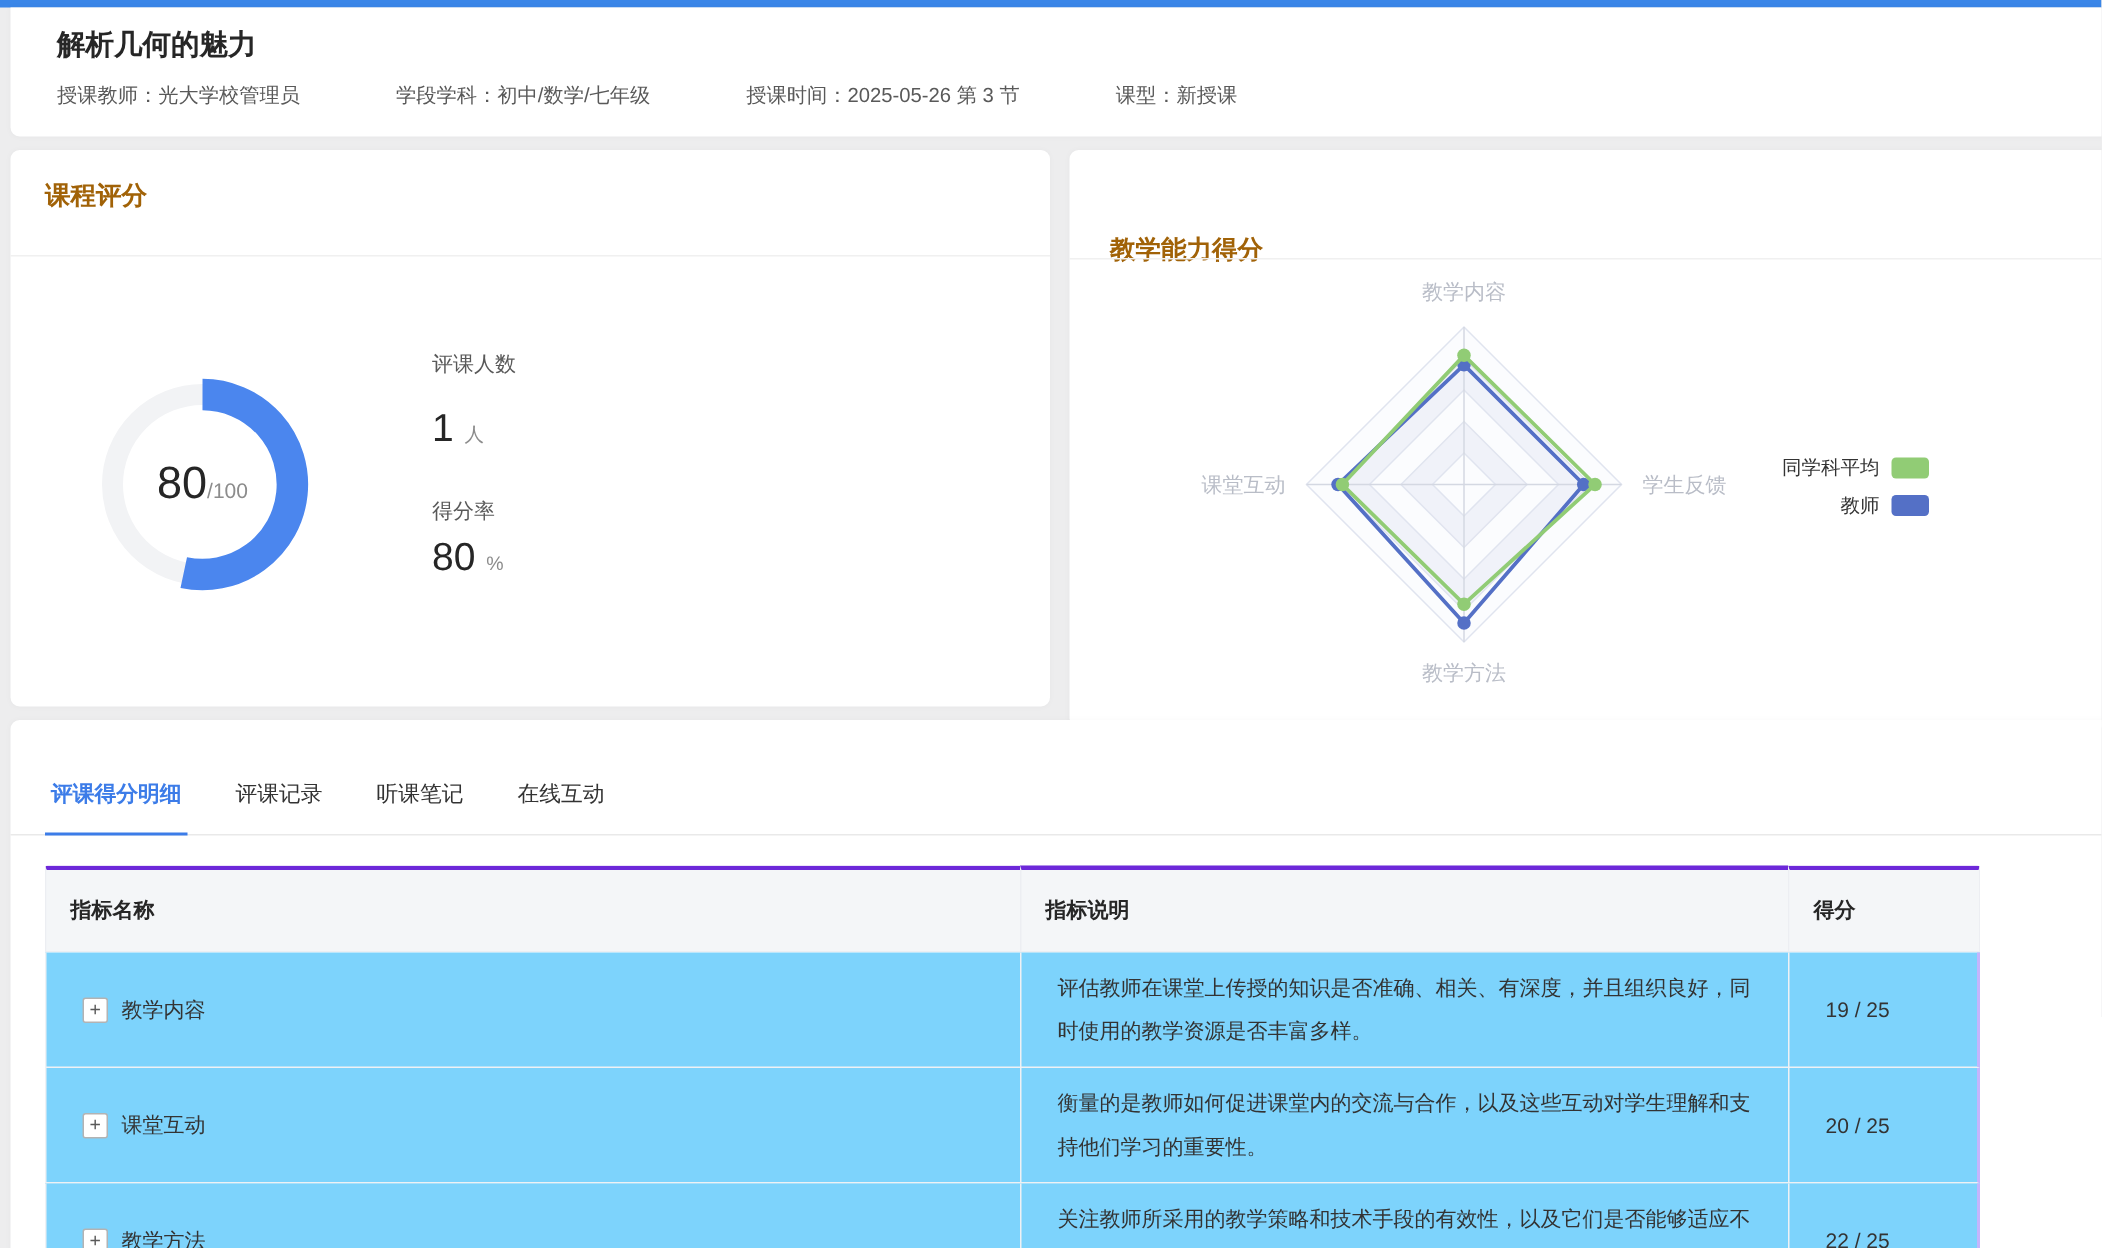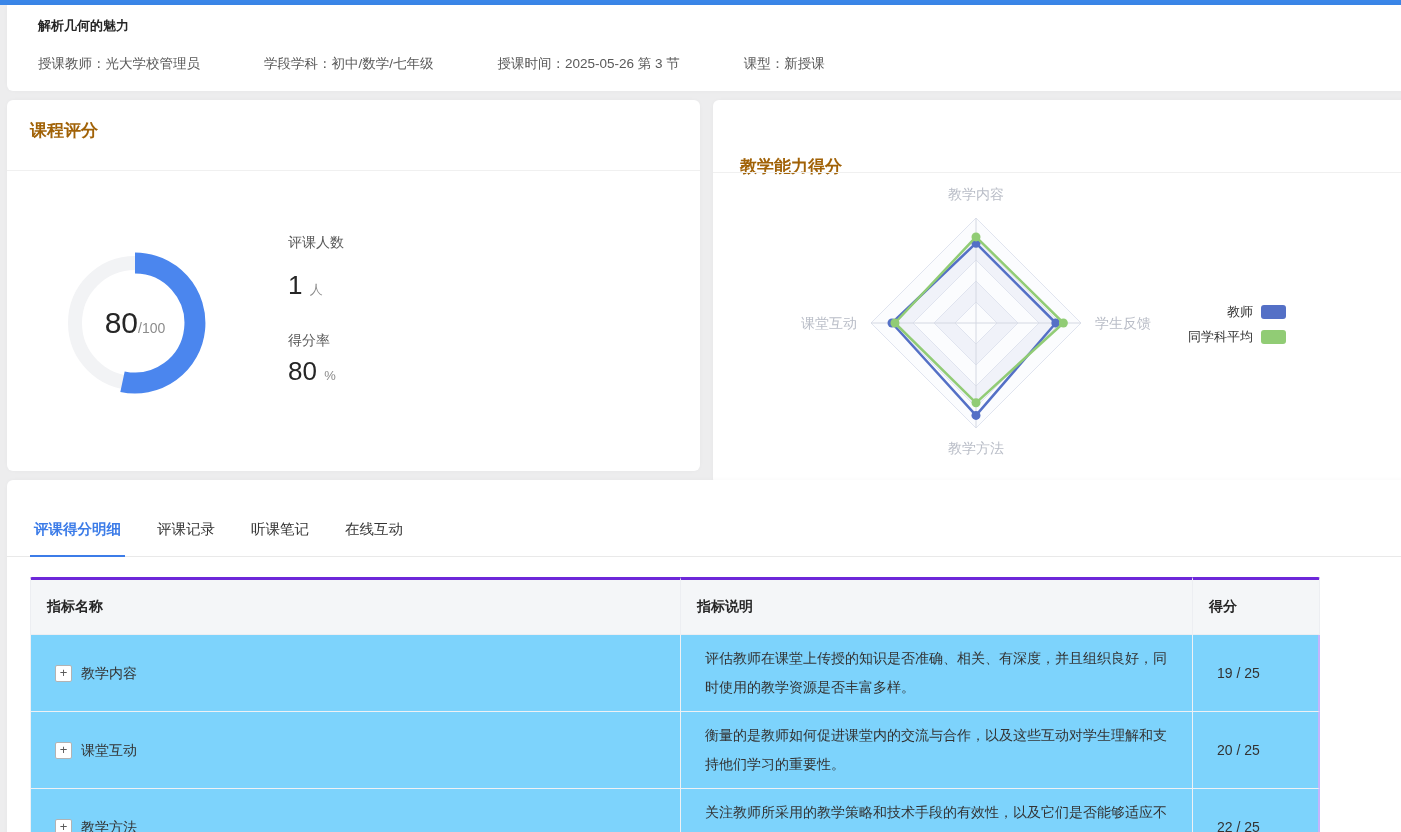--- a/index.html
+++ b/index.html
@@ -6,21 +6,21 @@
   body{
     width:1401px;height:832px;overflow:hidden;position:relative;
     background:#ededee;
     font-family:"Liberation Sans","DejaVu Sans",sans-serif;
     color:#262626;
   }
   .topbar{position:absolute;left:0;top:0;width:1401px;height:5px;}
   .card{position:absolute;background:#fff;border-radius:6px;box-shadow:0 0 4px rgba(0,0,0,0.03);}
   
   .header-card{left:7px;top:5px;width:1404px;height:86px;border-radius:0 0 6px 6px;}
-  .page-title{position:absolute;left:31px;top:12px;font-size:13px;font-weight:bold;color:#262626;}
+  .page-title{position:absolute;left:31px;top:12px;font-size:19px;font-weight:bold;color:#262626;}
   .meta-row{position:absolute;left:31px;top:50px;display:flex;gap:64px;font-size:13.5px;color:#595959;}
   
   .score-card{left:7px;top:100px;width:693px;height:371px;}
   .card-title{position:absolute;left:23px;top:19px;font-size:17px;font-weight:600;color:#a16207;}
   .card-divider{position:absolute;left:0;top:70px;width:100%;height:1px;background:#f0f0f0;}
   .donut-svg{position:absolute;left:0;top:71px;}
   .donut-center{position:absolute;left:128px;top:206px;transform:translateX(-50%);white-space:nowrap;}
   .donut-value{font-size:30px;color:#262626;}
   .donut-max{font-size:14px;color:#8c8c8c;}
   .stat-label{position:absolute;left:281px;font-size:14px;color:#595959;}
@@ -128,26 +128,26 @@
       <circle cx="350.36" cy="151" r="4.5" fill="#91cc75"></circle>
       <circle cx="263" cy="230.8" r="4.5" fill="#91cc75"></circle>
       <circle cx="181.94" cy="151" r="4.5" fill="#91cc75"></circle>
     </svg>
   <div class="radar-label top">教学内容</div>
   <div class="radar-label right">学生反馈</div>
   <div class="radar-label bottom">教学方法</div>
   <div class="radar-label left">课堂互动</div>
   <div class="legend">
     <div class="legend-row">
+      <span class="legend-text">同学科平均</span>
+      <span class="legend-swatch" style="background: rgb(145, 204, 117);"></span>
+    </div>
+    <div class="legend-row">
       <span class="legend-text">教师</span>
       <span class="legend-swatch" style="background: rgb(84, 112, 198);"></span>
-    </div>
-    <div class="legend-row">
-      <span class="legend-text">同学科平均</span>
-      <span class="legend-swatch" style="background: rgb(145, 204, 117);"></span>
     </div>
   </div>
 </div>
 
 <div class="card detail-card">
   <div class="tab-bar">
     <div class="tab active">评课得分明细</div>
     <div class="tab">评课记录</div>
     <div class="tab">听课笔记</div>
     <div class="tab">在线互动</div>

